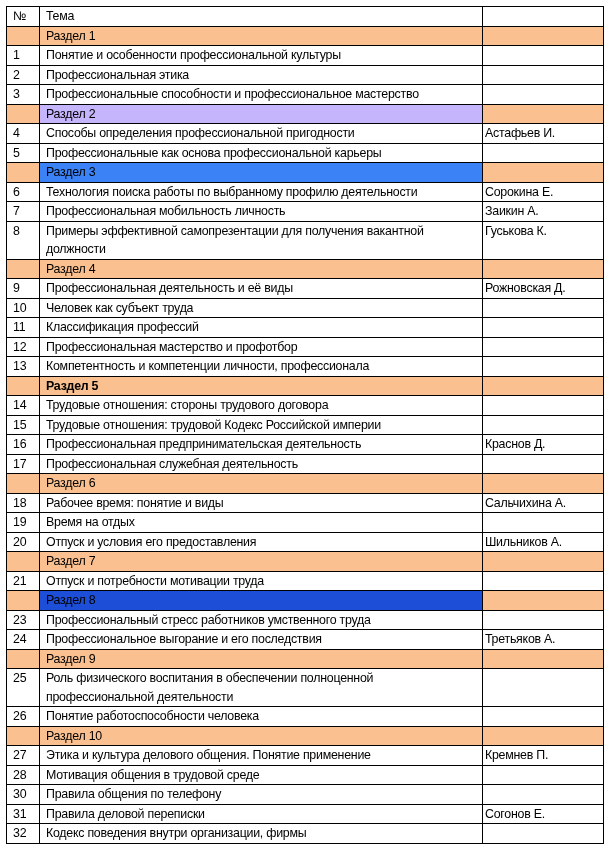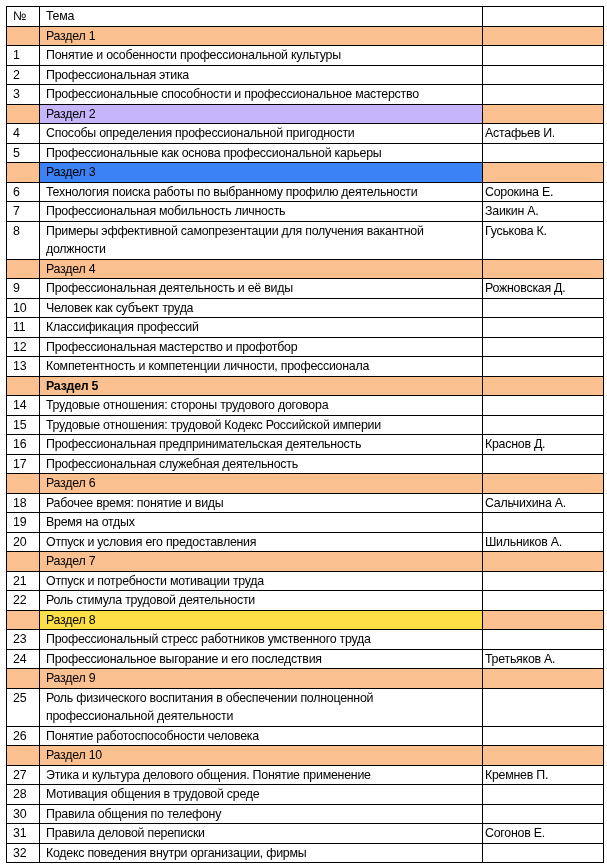--- a/index.html
+++ b/index.html
@@ -194,28 +194,23 @@
       <tr style="" class="section">
       <td class="num" style="background: rgb(250, 192, 144);"></td>
       <td style="background: rgb(250, 192, 144);">Раздел 7</td>
       <td class="person" style="background: rgb(250, 192, 144);"></td>
     </tr>
       <tr style="">
       <td class="num">21</td>
       <td>Отпуск и потребности мотивации труда</td>
       <td class="person"></td>
     </tr>
-      <tr style="">
-      <td class="num">22</td>
-      <td>Роль стимула трудовой деятельности</td>
-      <td class="person"></td>
-    </tr>
-      <tr style="" class="section">
-      <td class="num" style="background: rgb(250, 192, 144);"></td>
-      <td style="background: #fde047;">Раздел 8</td>
+      <tr style="" class="section">
+      <td class="num" style="background: rgb(250, 192, 144);"></td>
+      <td style="background: #1d4ed8;">Раздел 8</td>
       <td class="person" style="background: rgb(250, 192, 144);"></td>
     </tr>
       <tr style="">
       <td class="num">23</td>
       <td>Профессиональный стресс работников умственного труда</td>
       <td class="person"></td>
     </tr>
       <tr style="">
       <td class="num">24</td>
       <td>Профессиональное выгорание и его последствия</td>

